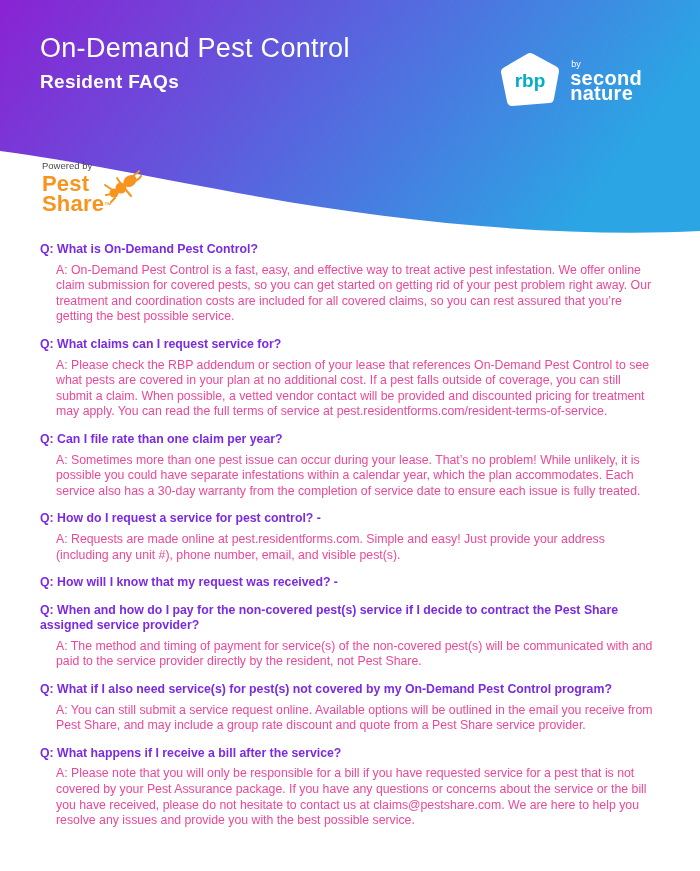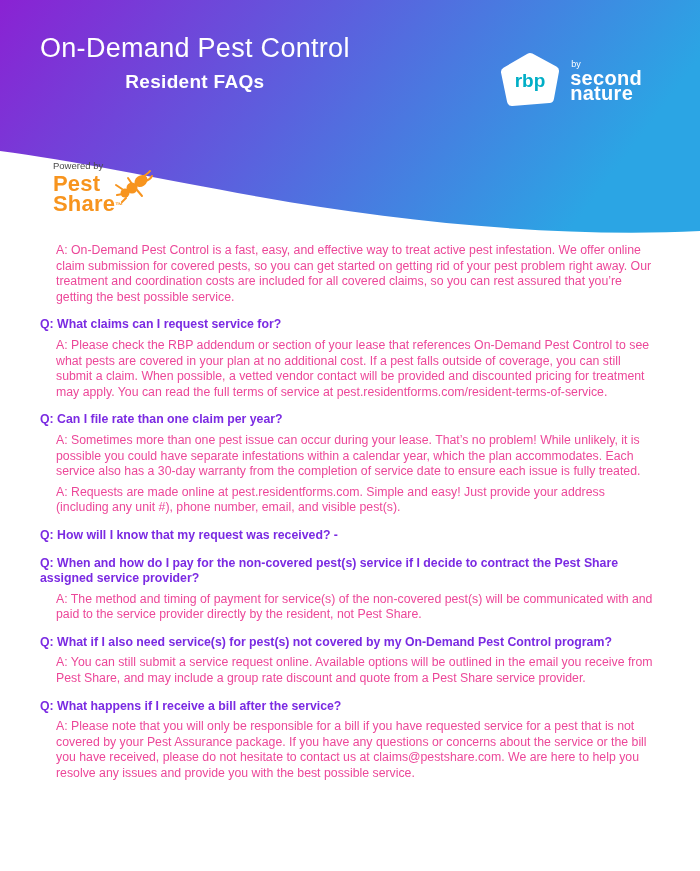--- a/index.html
+++ b/index.html
@@ -9,33 +9,33 @@
     background: #ffffff;
     font-family: "Liberation Sans", sans-serif;
     position: relative;
     overflow: hidden;
   }
 
   
   .header-wave { position: absolute; top: 0; left: 0; width: 700px; height: 240px; }
   .header-wave svg { display: block; }
 
-  .header-titles { position: absolute; top: 33px; left: 40px; color: #ffffff; text-align: center; }
+  .header-titles { position: absolute; top: 33px; left: 40px; color: #ffffff; }
   .title-line1 { font-size: 27px; font-weight: 500; letter-spacing: 0.3px; margin: 0; }
   .title-line2 { font-size: 19px; font-weight: 700; letter-spacing: 0.3px; margin: 7px 0 0 0; }
 
   .brand-lockup { position: absolute; top: 52px; right: 58px; display: flex; align-items: center; gap: 9px; }
   .rbp-badge { width: 62px; height: 56px; }
   .rbp-badge text { font-family: "Liberation Sans", sans-serif; font-weight: 700; }
   .sn-text { color: #ffffff; line-height: 1; }
   .sn-by { font-size: 9px; display: block; margin: 0 0 2px 1px; font-weight: 400; }
   .sn-line { font-size: 20px; font-weight: 700; line-height: 15px; letter-spacing: 0.3px; }
 
   
-  .pestshare { position: absolute; top: 160px; left: 53px; width: 120px; }
+  .pestshare { position: absolute; top: 160px; left: 42px; width: 120px; }
   .powered-by { font-size: 9.5px; color: #4a4a4a; display: block; margin-bottom: 3px; }
   .ps-name { color: #F7941E; font-weight: 700; font-size: 22px; line-height: 20px; letter-spacing: 0.2px; }
   .ps-tm { font-size: 8px; vertical-align: top; position: relative; top: 2px; }
   .ps-bug { position: absolute; left: 62px; top: 9px; width: 38px; height: 34px; }
 
   
   .content { position: absolute; top: 238px; left: 40px; width: 620px; }
   .faq-q {
     color: #7B2BE2;
     font-size: 12.3px;
@@ -99,31 +99,33 @@
       <path d="M22,21 L27,27"></path>
     </g>
     <circle cx="10" cy="24" r="4.5" fill="#F7941E"></circle>
     <circle cx="17" cy="19" r="5.5" fill="#F7941E"></circle>
     <ellipse cx="26" cy="12" rx="7" ry="5.5" fill="#F7941E" transform="rotate(-35 26 12)"></ellipse>
   </svg>
 </div>
 
 <div class="content">
   <div class="faq-item">
+    <p class="faq-q">Q: What is On-Demand Pest Control?</p>
     <p class="faq-a">A: On-Demand Pest Control is a fast, easy, and effective way to treat active pest infestation. We offer online claim submission for covered pests, so you can get started on getting rid of your pest problem right away. Our treatment and coordination costs are included for all covered claims, so you can rest assured that you’re getting the best possible service.</p>
   </div>
   <div class="faq-item">
     <p class="faq-q">Q: What claims can I request service for?</p>
     <p class="faq-a">A: Please check the RBP addendum or section of your lease that references On-Demand Pest Control to see what pests are covered in your plan at no additional cost. If a pest falls outside of coverage, you can still submit a claim. When possible, a vetted vendor contact will be provided and discounted pricing for treatment may apply. You can read the full terms of service at pest.residentforms.com/resident-terms-of-service.</p>
   </div>
   <div class="faq-item">
     <p class="faq-q">Q: Can I file rate than one claim per year?</p>
     <p class="faq-a">A: Sometimes more than one pest issue can occur during your lease. That’s no problem! While unlikely, it is possible you could have separate infestations within a calendar year, which the plan accommodates. Each service also has a 30-day warranty from the completion of service date to ensure each issue is fully treated.</p>
   </div>
   <div class="faq-item">
+    <p class="faq-q">Q: How do I request a service for pest control? -</p>
     <p class="faq-a">A: Requests are made online at pest.residentforms.com. Simple and easy! Just provide your address (including any unit #), phone number, email, and visible pest(s).</p>
   </div>
   <div class="faq-item">
     <p class="faq-q">Q: How will I know that my request was received? -</p>
   </div>
   <div class="faq-item">
     <p class="faq-q">Q: When and how do I pay for the non-covered pest(s) service if I decide to contract the Pest Share assigned service provider?</p>
     <p class="faq-a">A: The method and timing of payment for service(s) of the non-covered pest(s) will be communicated with and paid to the service provider directly by the resident, not Pest Share.</p>
   </div>
   <div class="faq-item">

